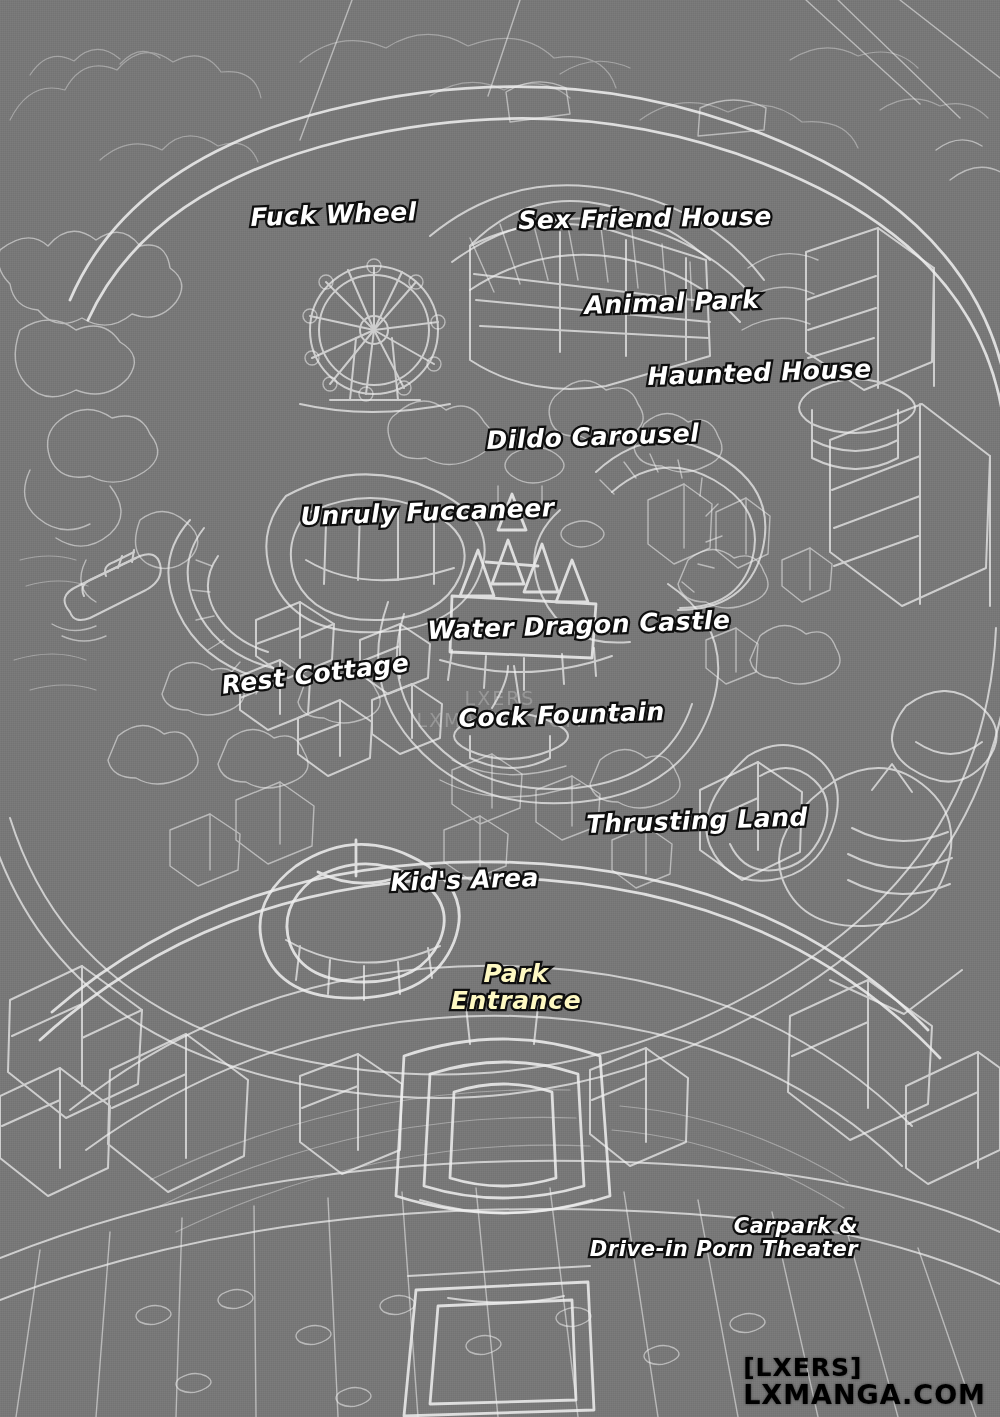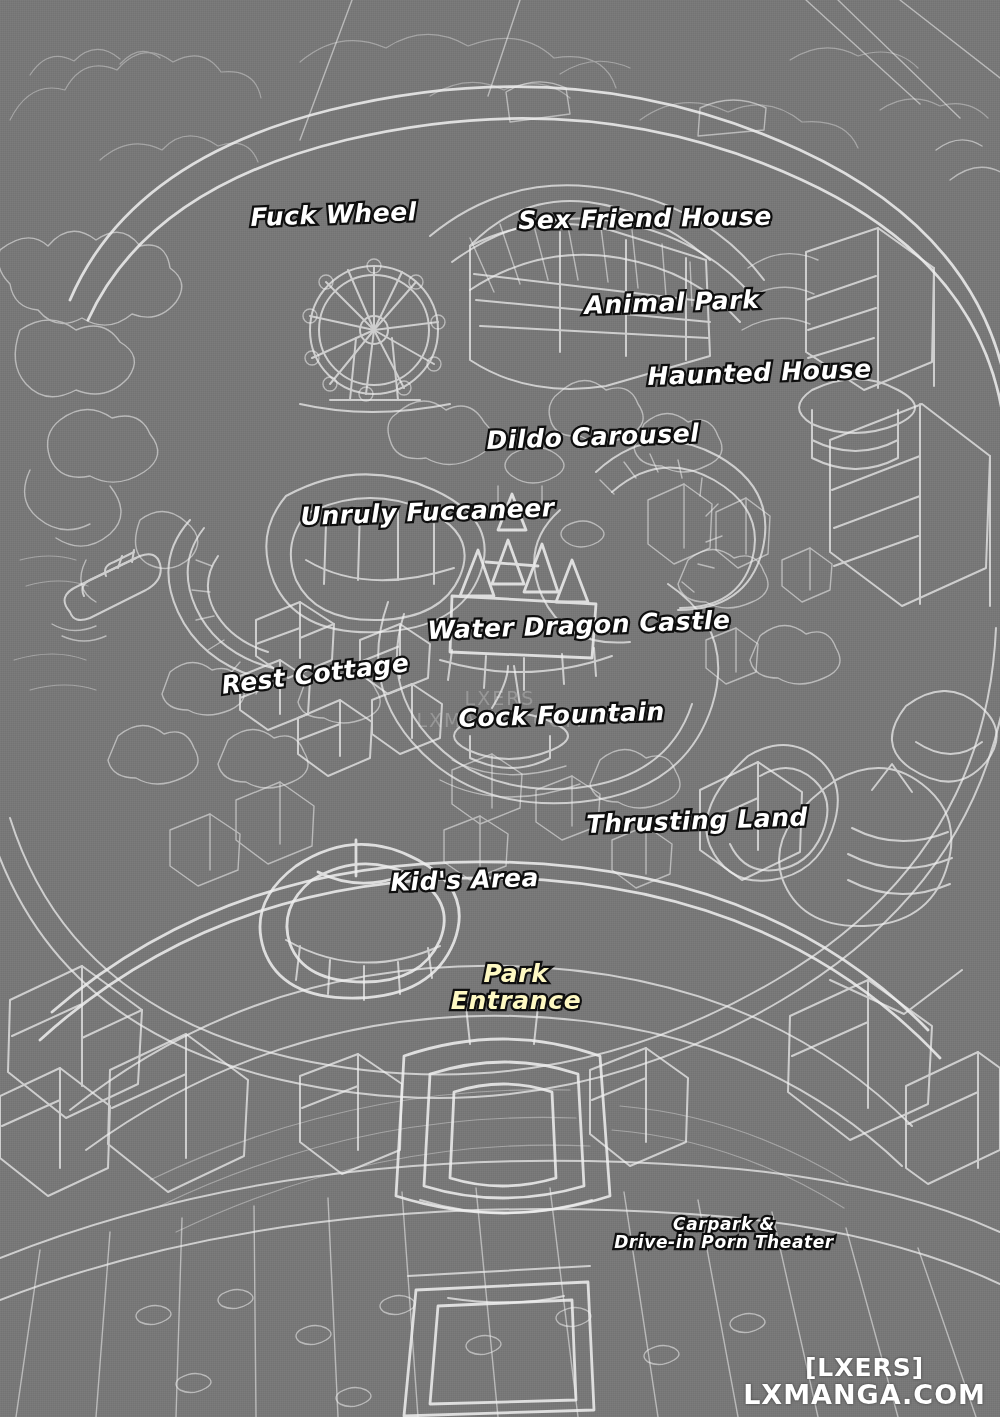--- a/index.html
+++ b/index.html
@@ -59,22 +59,22 @@
     letter-spacing: 2px;
     text-align: center;
     white-space: pre;
     line-height: 1.15;
   }
 
   #credit {
     position: absolute;
     right: 14px;
     bottom: 8px;
-    text-align: center;
-    color: #ffffff;
+    text-align: left;
+    color: #000000;
     font-family: "DejaVu Sans", sans-serif;
     font-weight: bold;
     letter-spacing: 1px;
     line-height: 1.04;
     text-shadow: 0 0 3px rgba(0,0,0,.5);
   }
   #credit .brand { font-size: 25px; display:block; }
   #credit .site  { font-size: 27px; display:block; }
 </style>
 </head>
@@ -460,21 +460,21 @@
       <div class="label" style="left: 647px; top: 363px; font-size: 25px; transform: rotate(-2deg); text-align: left; -webkit-text-stroke-color: rgb(16, 16, 16); color: rgb(255, 255, 255);"><span class="inner">Haunted House</span></div>
       <div class="label" style="left: 486px; top: 427px; font-size: 25px; transform: rotate(-2deg); text-align: left; -webkit-text-stroke-color: rgb(16, 16, 16); color: rgb(255, 255, 255);"><span class="inner">Dildo Carousel</span></div>
       <div class="label" style="left: 300px; top: 503px; font-size: 25px; transform: rotate(-2deg); text-align: left; -webkit-text-stroke-color: rgb(16, 16, 16); color: rgb(255, 255, 255);"><span class="inner">Unruly Fuccaneer</span></div>
       <div class="label" style="left: 427px; top: 617px; font-size: 25px; transform: rotate(-2deg); text-align: left; -webkit-text-stroke-color: rgb(16, 16, 16); color: rgb(255, 255, 255);"><span class="inner">Water Dragon Castle</span></div>
       <div class="label" style="left: 220px; top: 672px; font-size: 25px; transform: rotate(-7deg); text-align: left; -webkit-text-stroke-color: rgb(16, 16, 16); color: rgb(255, 255, 255);"><span class="inner">Rest Cottage</span></div>
       <div class="label" style="left: 458px; top: 705px; font-size: 25px; transform: rotate(-2deg); text-align: left; -webkit-text-stroke-color: rgb(16, 16, 16); color: rgb(255, 255, 255);"><span class="inner">Cock Fountain</span></div>
       <div class="label" style="left: 586px; top: 811px; font-size: 25px; transform: rotate(-2deg); text-align: left; -webkit-text-stroke-color: rgb(16, 16, 16); color: rgb(255, 255, 255);"><span class="inner">Thrusting Land</span></div>
       <div class="label" style="left: 390px; top: 869px; font-size: 25px; transform: rotate(-2deg); text-align: left; -webkit-text-stroke-color: rgb(16, 16, 16); color: rgb(255, 255, 255);"><span class="inner">Kid's Area</span></div>
       <div class="label" style="left: 516px; top: 960px; font-size: 25px; transform: rotate(0deg) translateX(-50%); text-align: center; -webkit-text-stroke-color: rgb(16, 16, 16); color: #fef9c3;"><span class="inner">Park
 Entrance</span></div>
-      <div class="label" style="left: 724px; top: 1215px; font-size: 17px; transform: rotate(0deg) translateX(-50%); text-align: center; -webkit-text-stroke-color: rgb(16, 16, 16); color: rgb(255, 255, 255);"><span class="inner">Carpark &amp;
+      <div class="label" style="left: 724px; top: 1215px; font-size: 21px; transform: rotate(0deg) translateX(-50%); text-align: right; -webkit-text-stroke-color: rgb(16, 16, 16); color: rgb(255, 255, 255);"><span class="inner">Carpark &amp;
 Drive-in Porn Theater</span></div>
     </div>
 
   <div id="credit">
     <span class="brand">[LXERS]</span>
     <span class="site">LXMANGA.COM</span>
   </div>
 
 </div>
 

